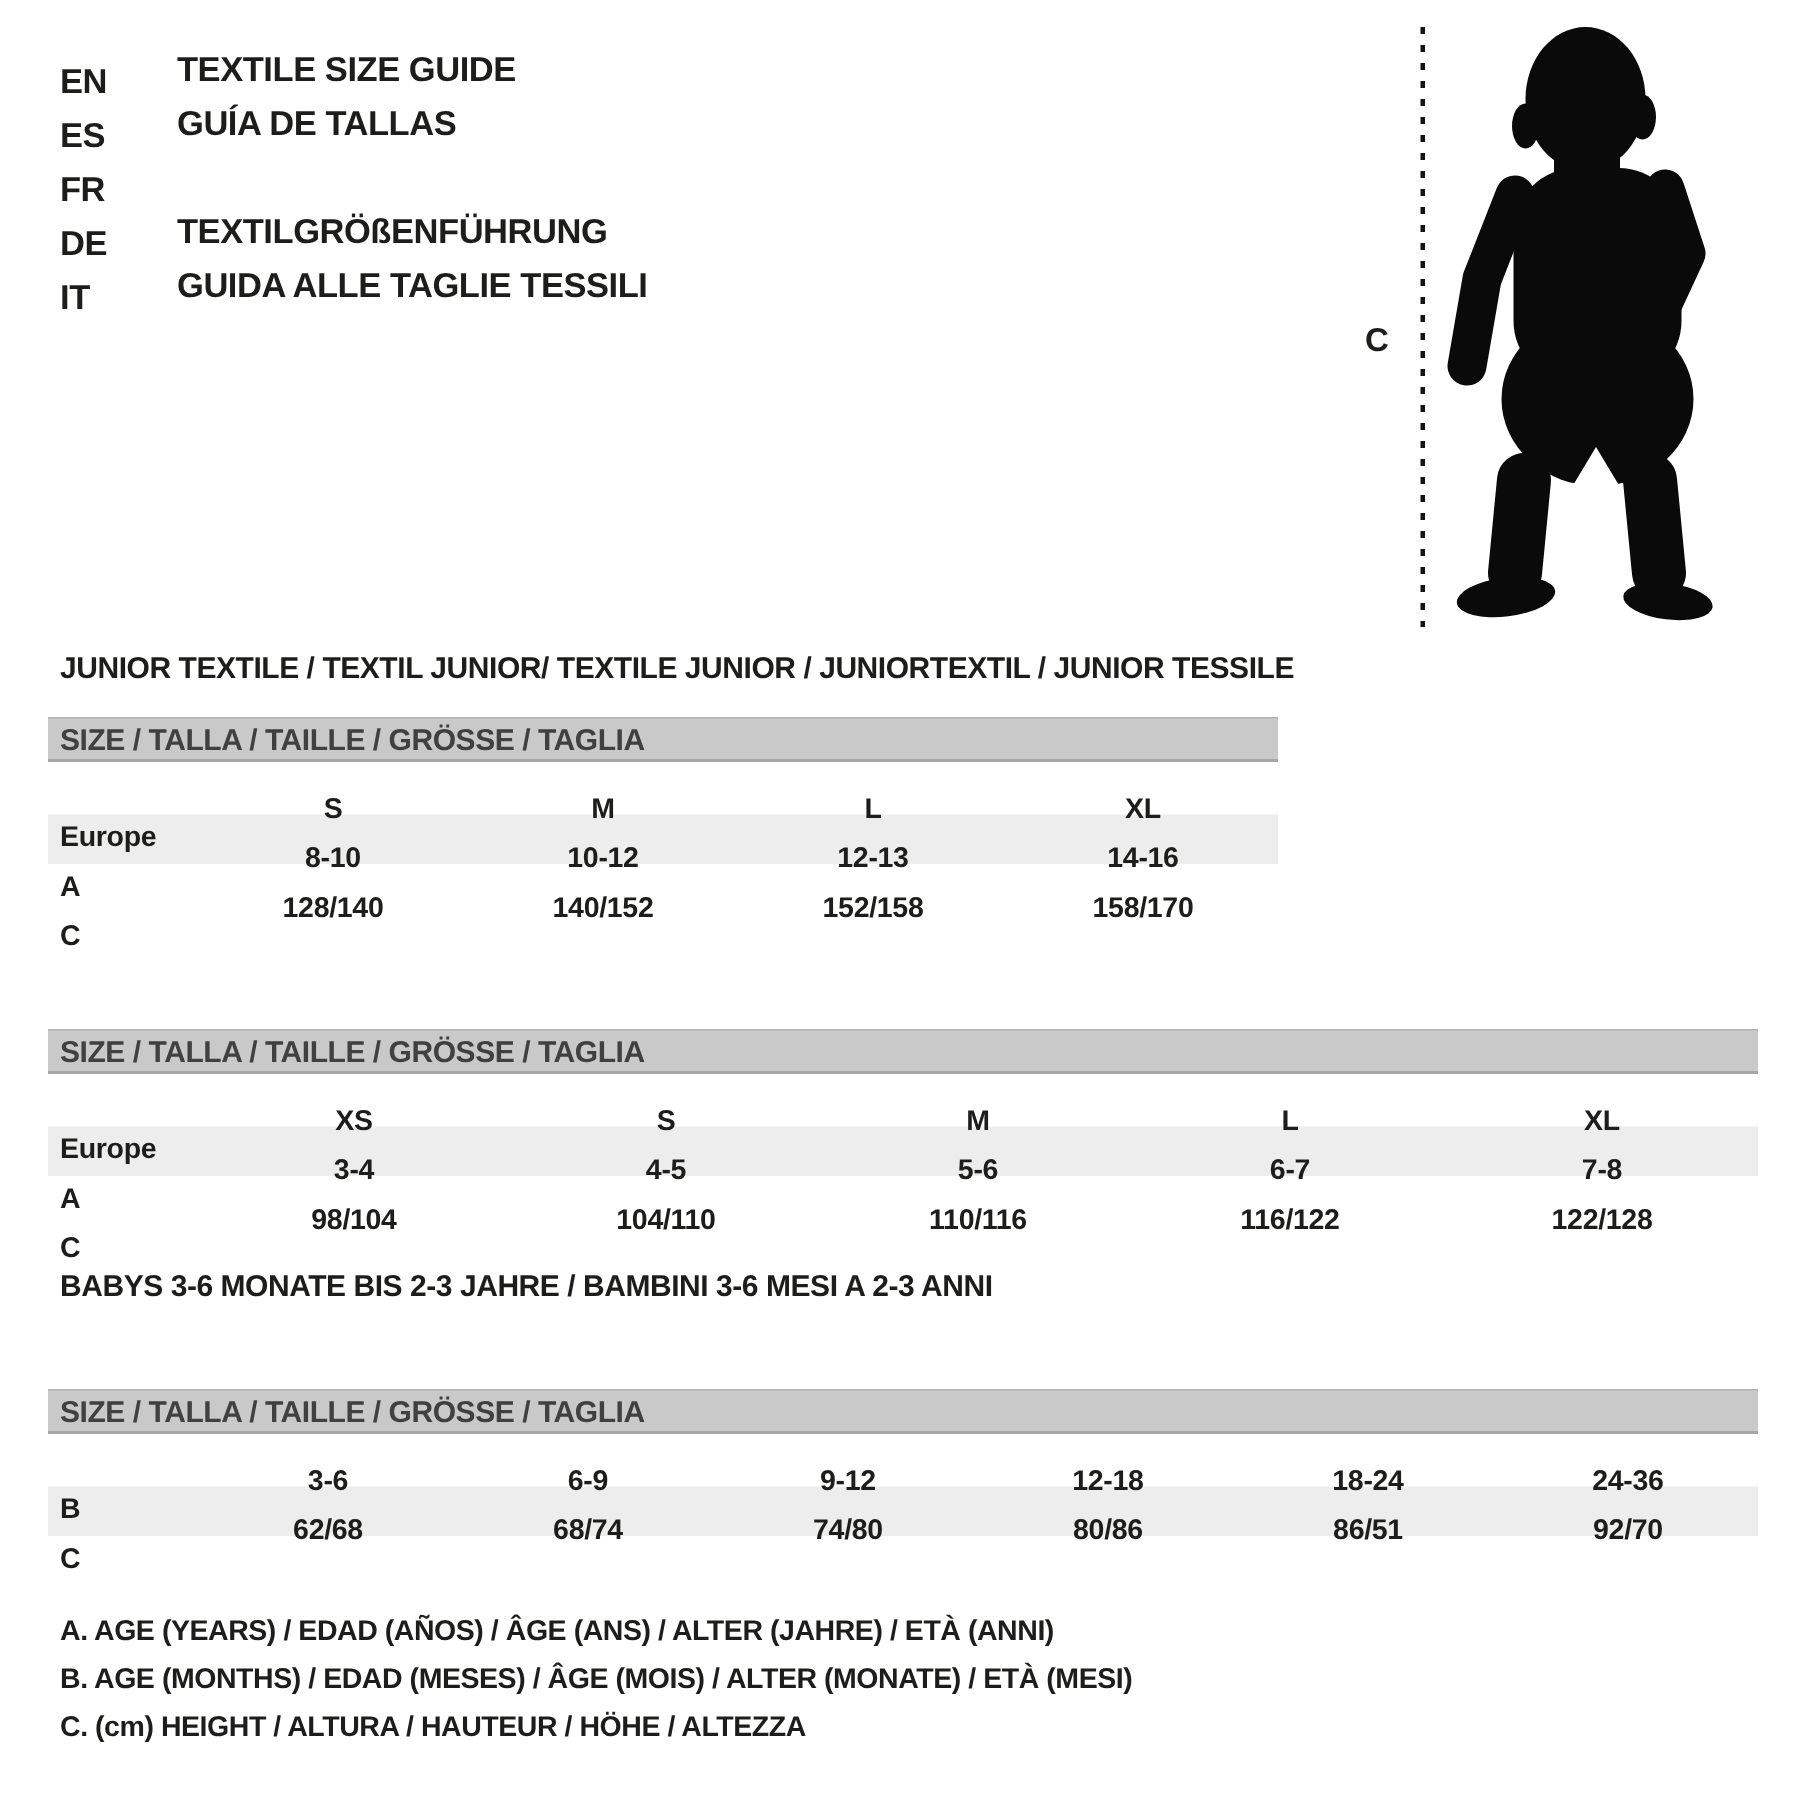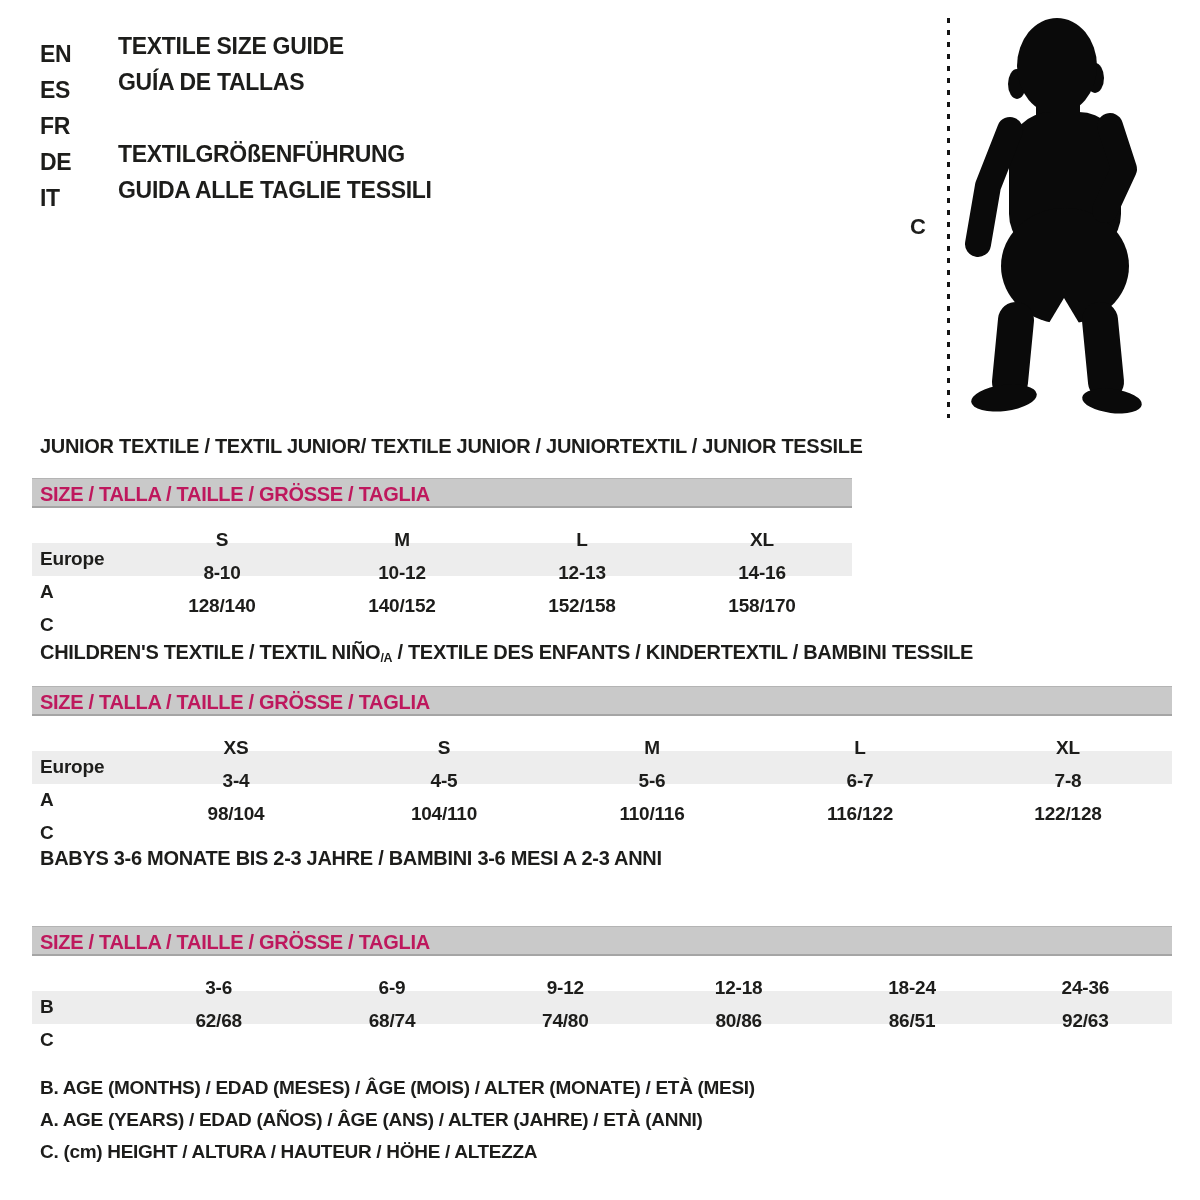--- a/index.html
+++ b/index.html
@@ -37,21 +37,21 @@
 
   
   .size-table { position:absolute; left:32px; }
   .tbl-junior   { top:478px; width:820px; }
   .tbl-children { top:686px; width:1140px; }
   .tbl-babies   { top:926px; width:1140px; }
 
   .bar {
     height:30px; line-height:30px; background:#c9c9c9;
     border-top:1px solid #b4b4b4; border-bottom:2px solid #a5a5a5;
-    padding-left:8px; font-size:20px; font-weight:700; color:#be185d;
+    padding-left:8px; font-size:20px; font-weight:700; color:#404040;
     letter-spacing:-0.3px; margin-bottom:2px;
   }
   .trow { display:grid; height:33px; align-items:center; font-size:19px; font-weight:700; letter-spacing:-0.2px; }
   .cols-4 { grid-template-columns:100px repeat(4,1fr); }
   .cols-5 { grid-template-columns:100px repeat(5,1fr); }
   .cols-6 { grid-template-columns:100px repeat(6,1fr); }
   .trow .lbl  { padding-left:8px; text-align:left;margin-top:38px; }
   .trow .cell { text-align:center; }
   .shaded { background:#ededed; }
 
@@ -136,23 +136,20 @@
     </div>
     <div class="trow cols-4">
       <span class="lbl">C</span>
       <span class="cell">128/140</span>
       <span class="cell">140/152</span>
       <span class="cell">152/158</span>
       <span class="cell">158/170</span>
     </div>
   </div>
 
-  <div class="section-title title-children">
-    <span>CHILDREN'S TEXTILE / TEXTIL NIÑO</span><span class="sub-a">/A</span><span> / TEXTILE DES ENFANTS / KINDERTEXTIL / BAMBINI TESSILE</span>
-  </div>
 
   <div class="size-table tbl-children">
     <div class="bar">SIZE / TALLA / TAILLE / GRÖSSE / TAGLIA</div>
     <div class="trow cols-5">
       <span class="lbl">Europe</span>
       <span class="cell">XS</span>
       <span class="cell">S</span>
       <span class="cell">M</span>
       <span class="cell">L</span>
       <span class="cell">XL</span>
@@ -190,23 +187,23 @@
       <span class="cell">18-24</span>
       <span class="cell">24-36</span>
     </div>
     <div class="trow cols-6 shaded">
       <span class="lbl">C</span>
       <span class="cell">62/68</span>
       <span class="cell">68/74</span>
       <span class="cell">74/80</span>
       <span class="cell">80/86</span>
       <span class="cell">86/51</span>
-      <span class="cell">92/63</span>
+      <span class="cell">92/70</span>
     </div>
   </div>
 
   <div class="footer-notes">
+    <div class="footer-note">A. AGE (YEARS) / EDAD (AÑOS) / ÂGE (ANS) / ALTER (JAHRE) / ETÀ (ANNI)</div>
     <div class="footer-note">B. AGE (MONTHS) / EDAD (MESES) / ÂGE (MOIS) / ALTER (MONATE) / ETÀ (MESI)</div>
-    <div class="footer-note">A. AGE (YEARS) / EDAD (AÑOS) / ÂGE (ANS) / ALTER (JAHRE) / ETÀ (ANNI)</div>
     <div class="footer-note">C. (cm) HEIGHT / ALTURA / HAUTEUR / HÖHE / ALTEZZA</div>
   </div>
 
 </div>
 
 </body></html>

